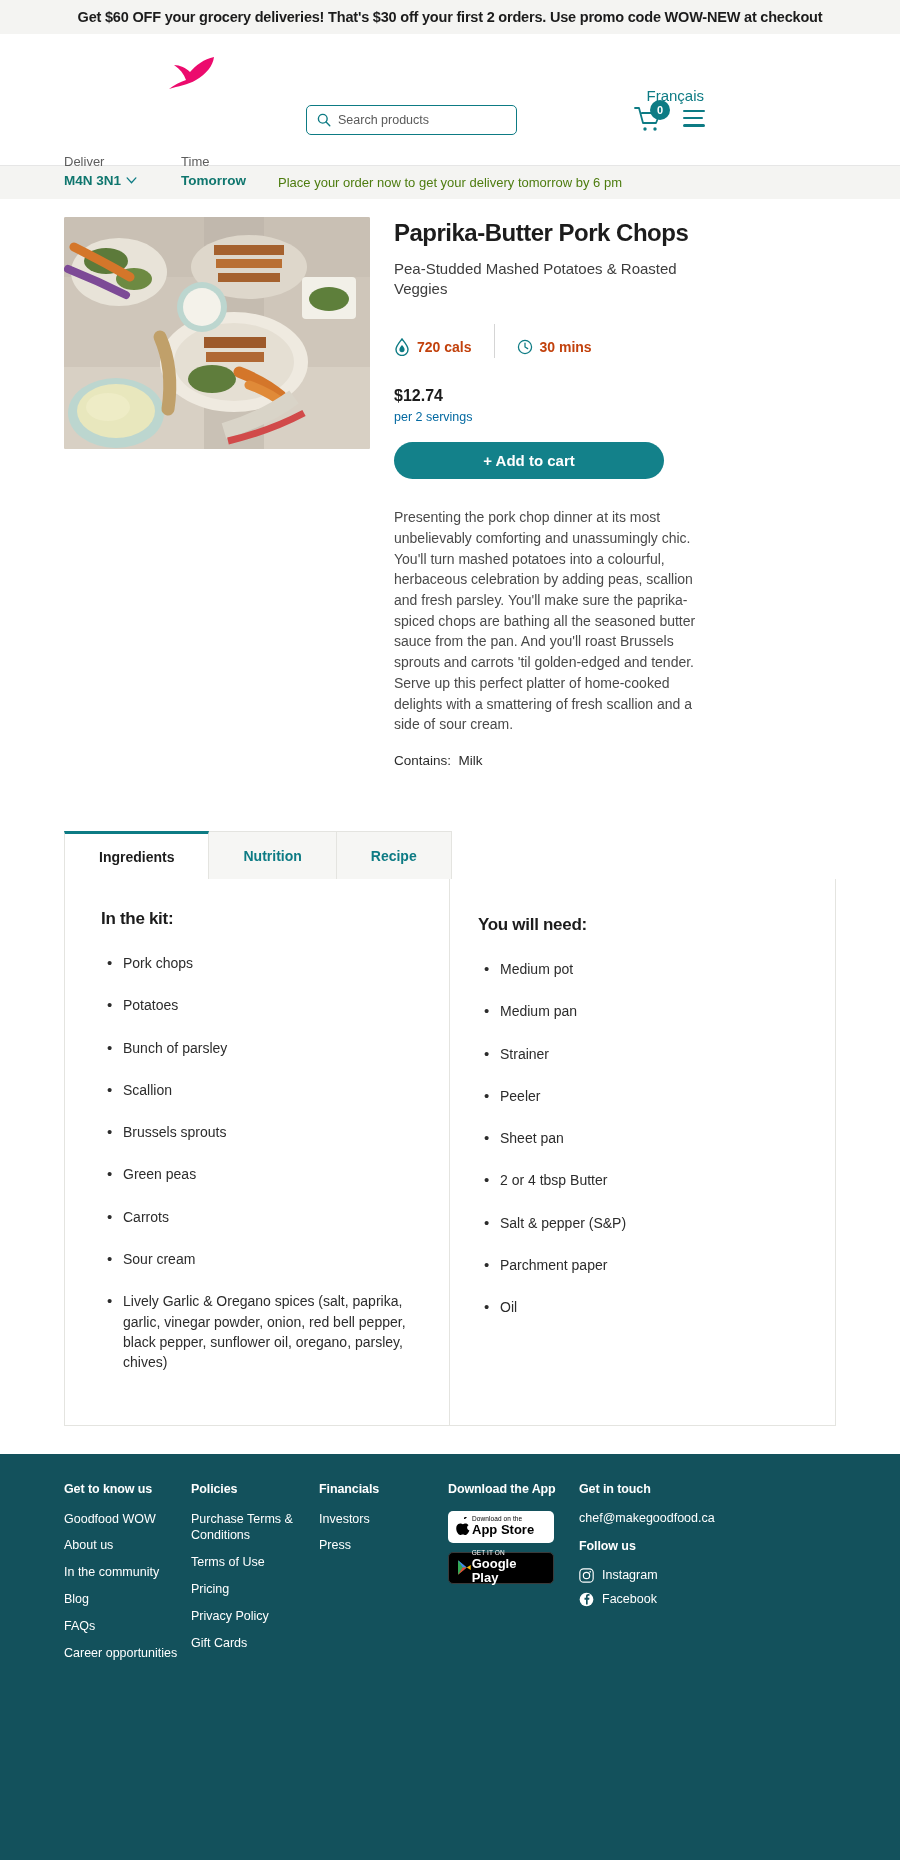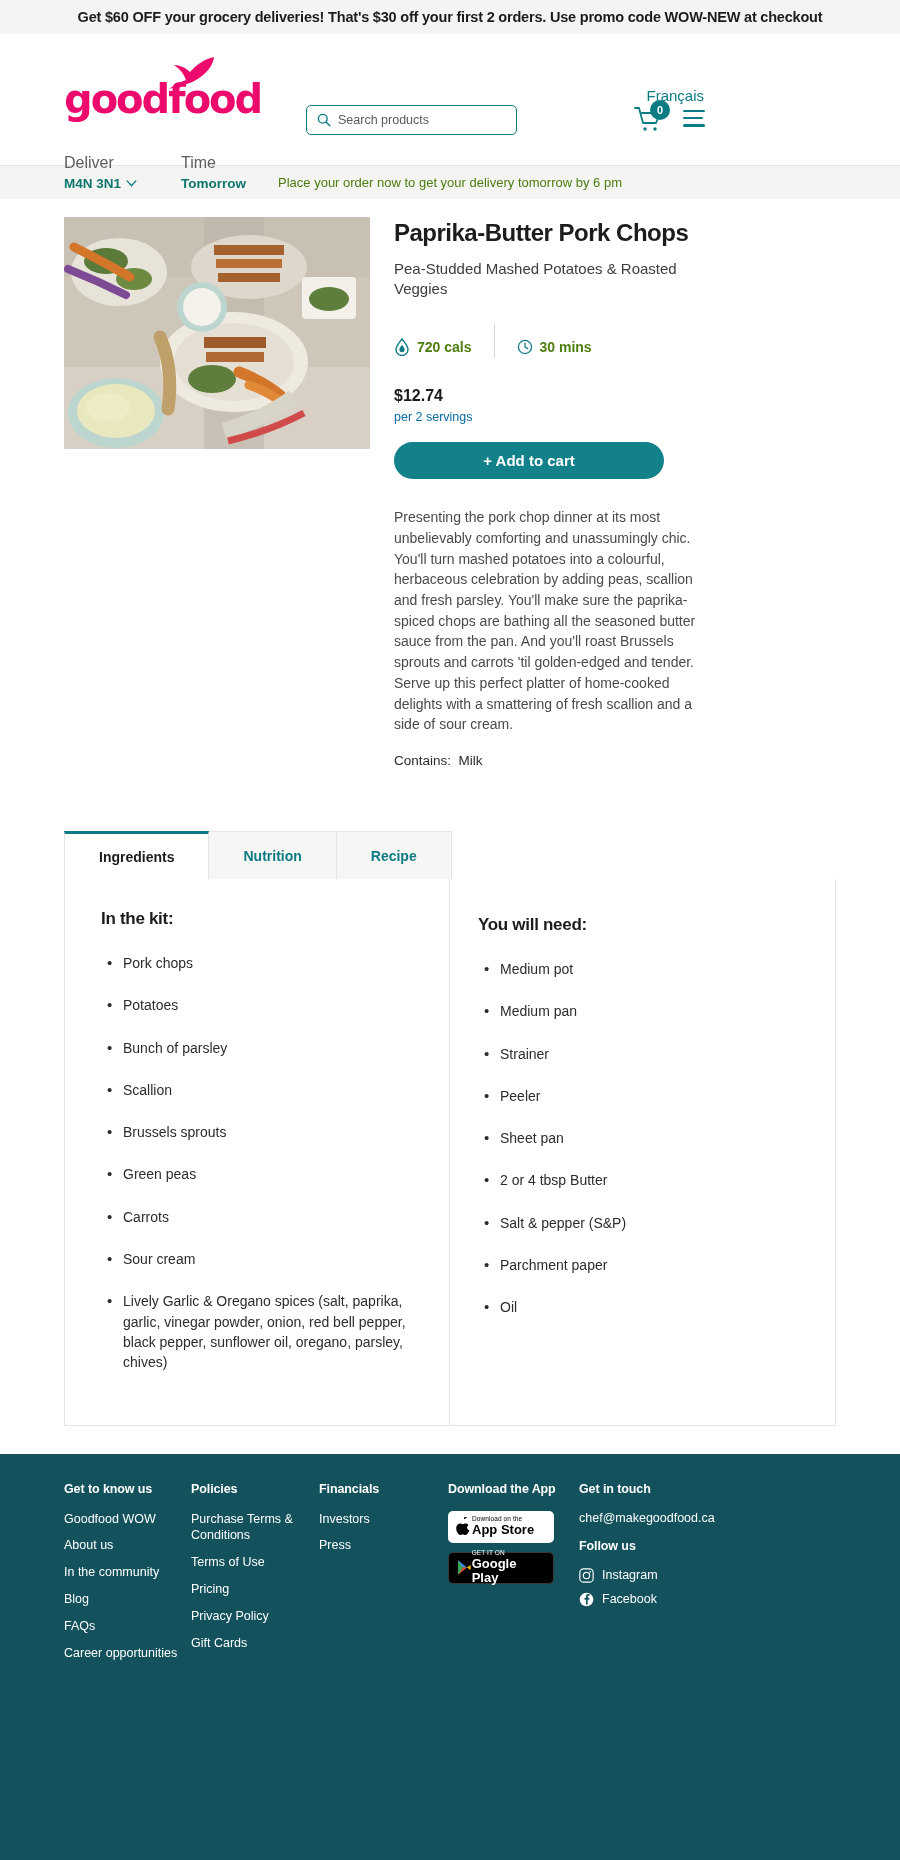--- a/index.html
+++ b/index.html
@@ -61,21 +61,21 @@
     display: flex; align-items: center; justify-content: center;
   }
   .burger { position: absolute; right: 195px; top: 76px; width: 22px; }
   .burger span {
     display: block; height: 2.2px; background: #0d7b84;
     border-radius: 2px; margin-bottom: 5px;
   }
   .burger span:nth-child(2) { width: 90%; }
   .burger span:last-child { margin-bottom: 0; }
   .deliver-row { position: absolute; left: 64px; top: 120px; display: flex; gap: 44px; }
-  .dl-label { font-size: 16px; color: #5d5d5d; margin-bottom: 4px; }
+  .dl-label { font-size: 13px; color: #5d5d5d; margin-bottom: 4px; }
   .dl-value { font-size: 13.5px; font-weight: 700; color: #0f766e; display: flex; align-items: center; gap: 5px; }
 
   
   .notice {
     height: 33px; background: #f4f4f2;
     display: flex; align-items: center; justify-content: center;
     font-size: 13px; color: #4d7c0f;
   }
 
   
@@ -90,21 +90,21 @@
   .ptitle {
     font-size: 24px; font-weight: 700; color: #1c1c1c;
     letter-spacing: -0.5px; line-height: 1.15;
   }
   .psub {
     font-size: 15px; color: #3d3d3d; margin-top: 12px; line-height: 1.35; max-width: 300px;
   }
   .meta { display: flex; align-items: center; margin-top: 25px; }
   .meta-item {
     display: flex; align-items: center; gap: 7px;
-    font-size: 14px; font-weight: 700; color: #4d7c0f; margin-top: 12px;
+    font-size: 14px; font-weight: 700; color: #c2410c; margin-top: 12px;
   }
   .meta-div { width: 1px; height: 34px; background: #d5d5d5; margin: 0 22px; }
   .price { font-size: 16px; font-weight: 700; color: #1c1c1c; margin-top: 29px; }
   .servings { font-size: 12.5px; color: #0369a1; margin-top: 5px; }
   .add-cart {
     margin-top: 18px; width: 270px; height: 37px;
     background: #13818a; color: #fff; border: none; border-radius: 19px;
     font-size: 15px; font-weight: 700; cursor: pointer;
     font-family: "Liberation Sans", sans-serif;
     display: flex; align-items: center; justify-content: center; gap: 8px;
@@ -178,21 +178,20 @@
 
 <div class="promo">
   <span>Get $60 OFF your grocery deliveries! That's $30 off your first 2 orders. Use promo code WOW-NEW at checkout</span>
 </div>
 
 <div class="header">
   <div class="logo-wrap">
     <svg class="logo-bird" width="56" height="34" viewBox="0 0 56 34">
       <path d="M54 1 C44 3 36 9 30 16 C26 12 20 9 14 9 C20 13 24 18 26 24 C20 26 14 29 9 33 C18 30 28 29 36 24 C46 18 53 10 54 1 Z" fill="#ec0b6d"></path>
     </svg>
-    <div class="logo-text">goodfood</div>
   </div>
 
   <div class="search-box">
     <span class="search-icon">
       <svg width="14" height="14" viewBox="0 0 16 16">
         <circle cx="6.6" cy="6.6" r="5" fill="none" stroke="#0d7b84" stroke-width="1.6"></circle>
         <line x1="10.4" y1="10.4" x2="14.6" y2="14.6" stroke="#0d7b84" stroke-width="1.6" stroke-linecap="round"></line>
       </svg>
     </span>
     <input class="search-input" type="text" placeholder="Search products" style="">

